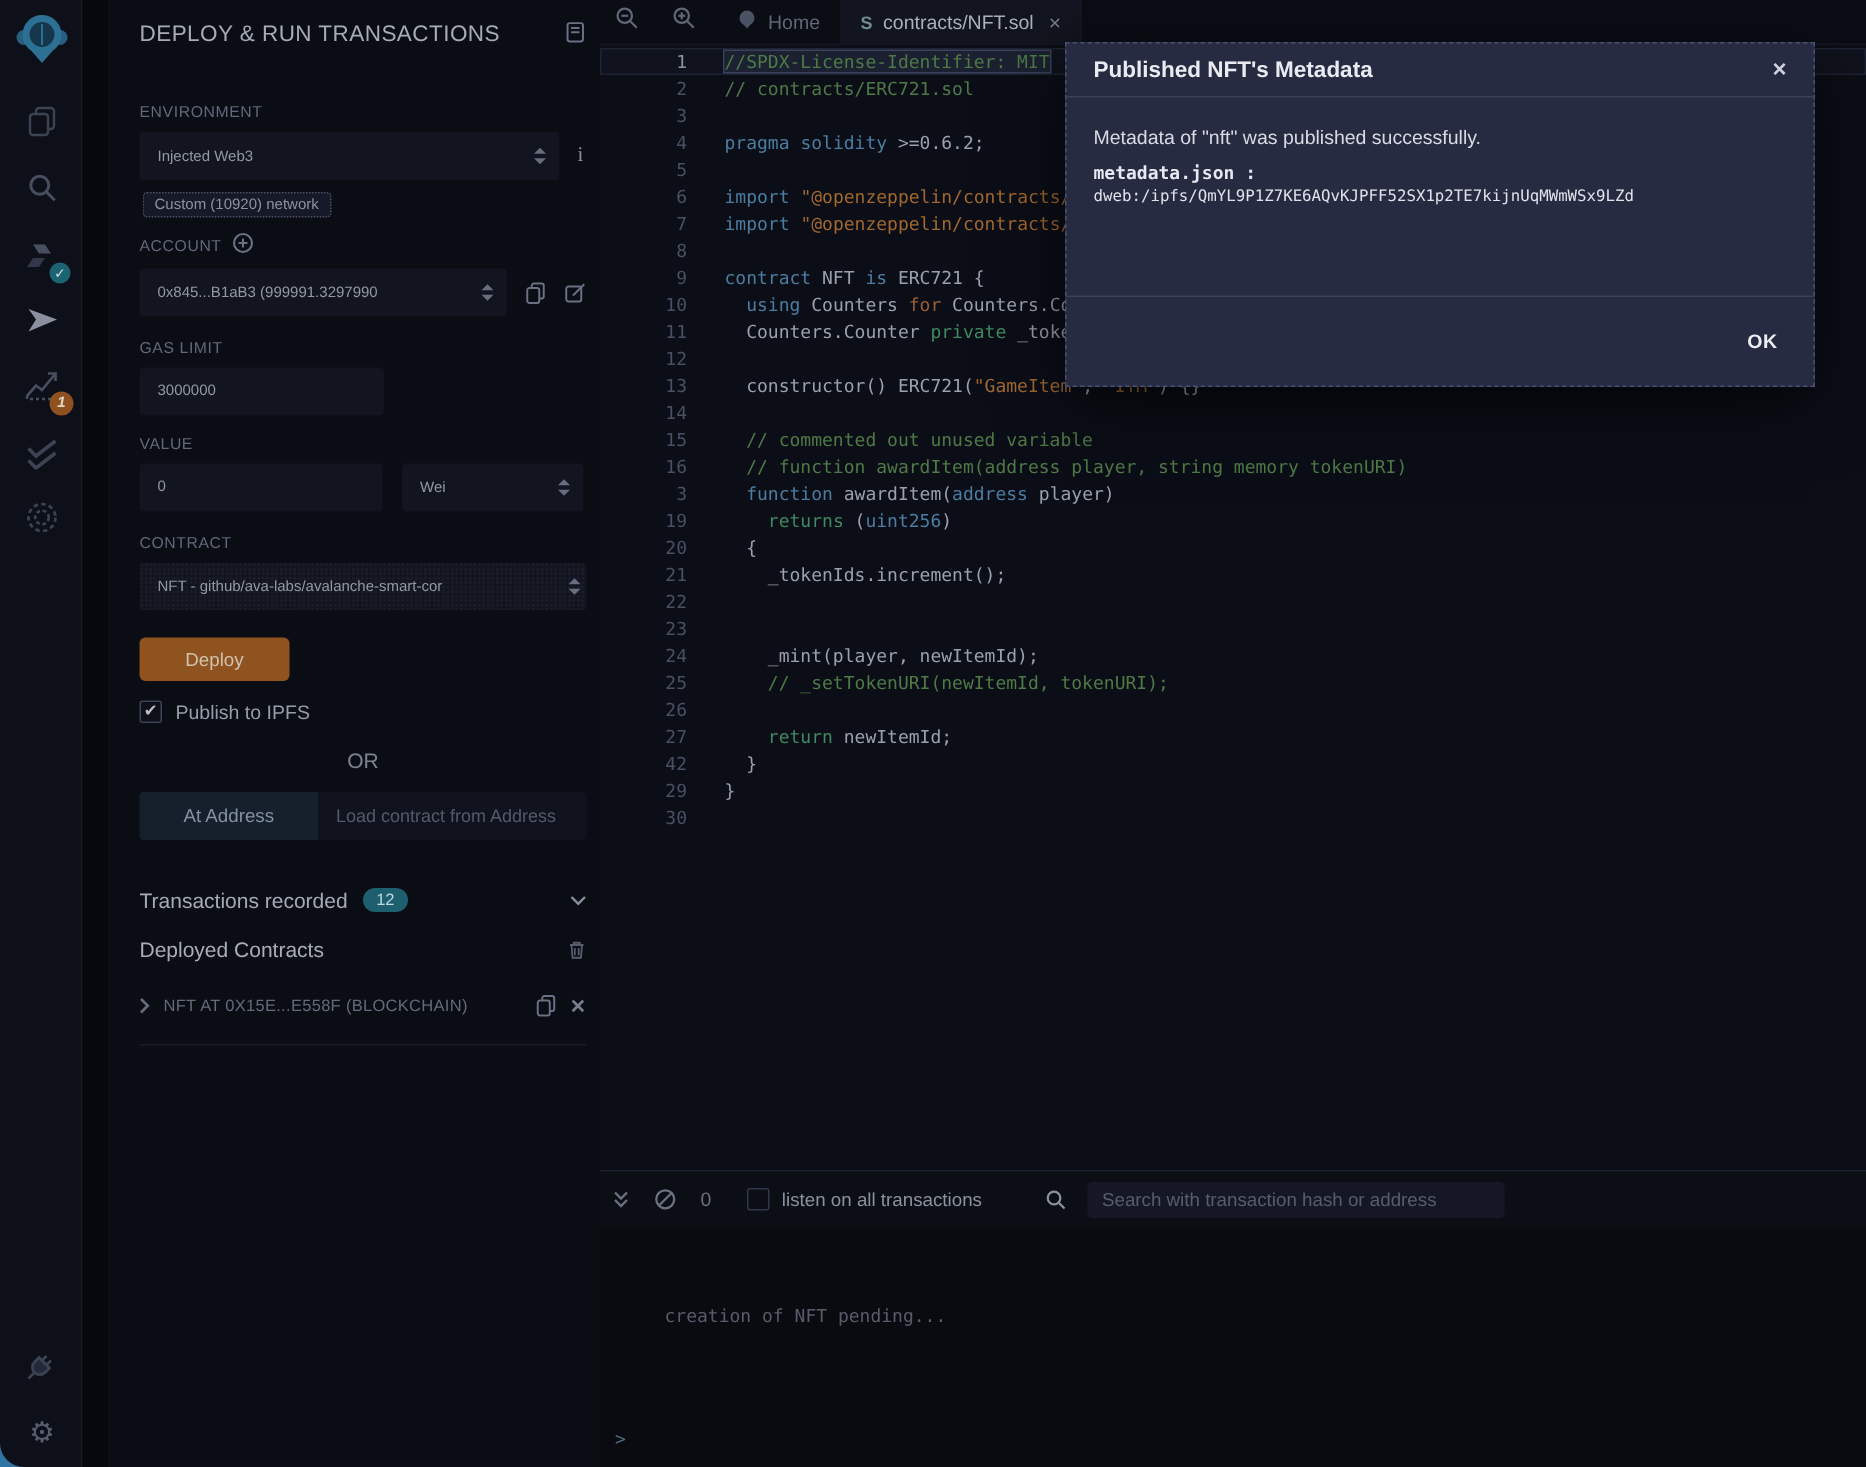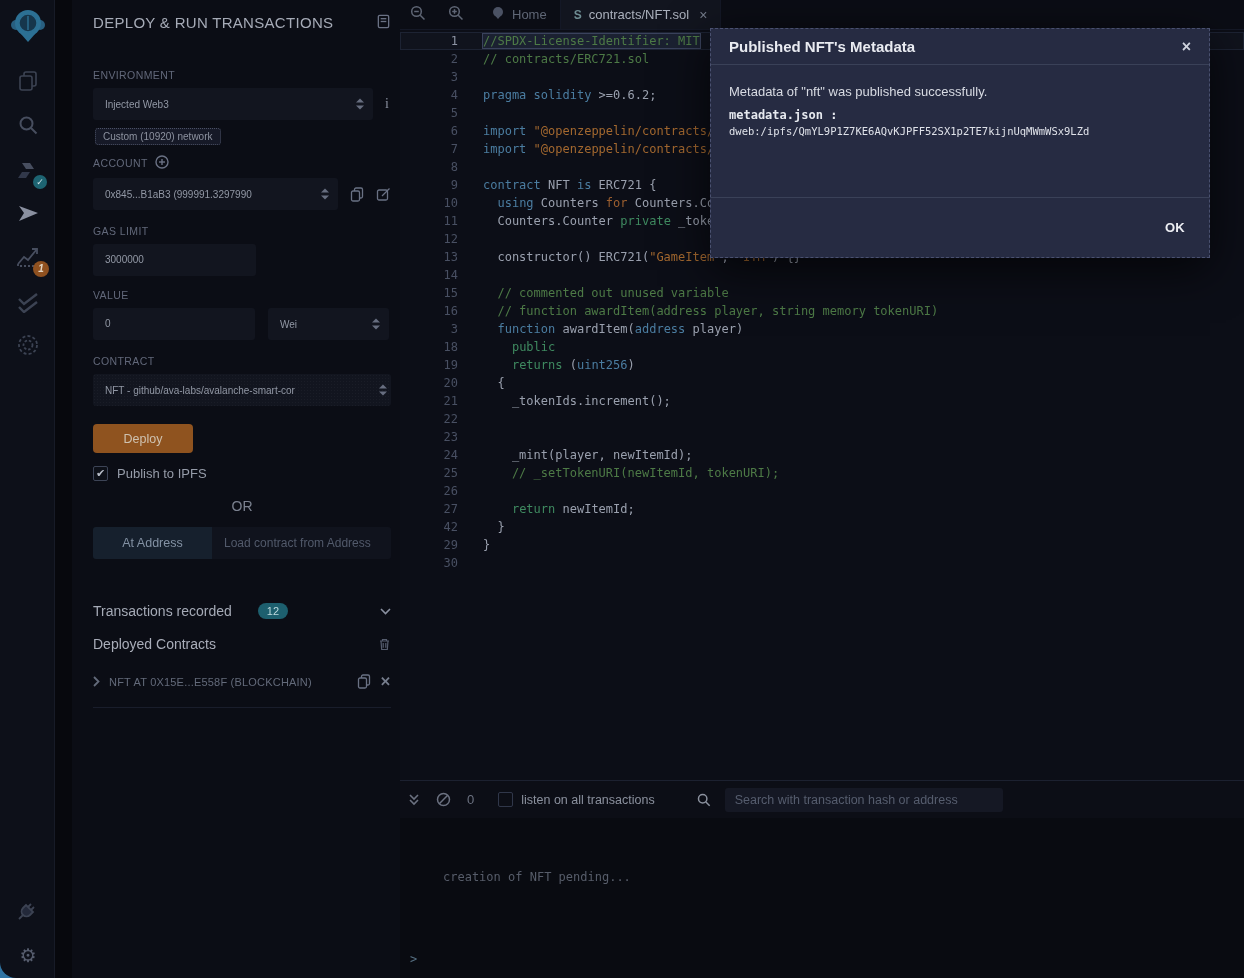--- a/index.html
+++ b/index.html
@@ -49,21 +49,21 @@
   .chk { width:15px; height:15px; border:1px solid #3d4456; border-radius:2px; background:#0d1018;
          color:#b9bec9; font-size:11px; line-height:13px; text-align:center; }
   .chk.empty { background:transparent; border-color:#30374a; color:transparent; }
   .or { margin-top:17px; text-align:center; font-size:14px; color:#7c8290; }
   .ataddr-btn { width:123px; height:32px; background:#16202d; border:none; border-radius:3px 0 0 3px;
                 color:#8391a3; font-size:12.5px; font-family:"Liberation Sans",sans-serif; }
   .ataddr-input { flex:1; height:32px; background:#10131d; border:none; border-radius:0 3px 3px 0;
                   color:#9aa0ac; font-size:12px; padding:0 12px; font-family:"Liberation Sans",sans-serif; }
   .ataddr-input::placeholder { color:#525a6b; }
   .pill { background:#1d5f6e; color:#bcd9de; font-size:11px; border-radius:9px; padding:2px 9px; }
-  .tx-row { margin-top:44px; display:flex; align-items:center; gap:26px;text-align:right; }
+  .tx-row { margin-top:32px; display:flex; align-items:center; gap:10px;text-align:right; }
   .tx-label { font-size:14px; color:#a5aab6; }
   .dc-row { margin-top:17px; display:flex; align-items:center; justify-content:space-between; }
   .dc-label { font-size:14px; color:#a9adb9; }
   .nft-row { margin-top:22px; display:flex; align-items:center; gap:9px; font-size:11px;
              color:#636a7a; letter-spacing:.2px; }
   .sep { margin-top:18px; border-top:1px solid #191d2b; }
   .spacer { flex:1; }
 
   
   .main { position:absolute; left:400px; right:0; top:0; bottom:0; background:#ec4899; }
@@ -379,21 +379,20 @@
           <div class="cl"><span class="ln">8</span><span class="code"></span></div>
           <div class="cl"><span class="ln">9</span><span class="code"><span class="tk-k">contract</span><span class="tk-p"> NFT </span><span class="tk-k">is</span><span class="tk-p"> ERC721 {</span></span></div>
           <div class="cl"><span class="ln">10</span><span class="code"><span class="tk-p">  </span><span class="tk-k">using</span><span class="tk-p"> Counters </span><span class="tk-o">for</span><span class="tk-p"> Counters.Co</span></span></div>
           <div class="cl"><span class="ln">11</span><span class="code"><span class="tk-p">  Counters.Counter </span><span class="tk-g">private</span><span class="tk-p"> _toke</span></span></div>
           <div class="cl"><span class="ln">12</span><span class="code"></span></div>
           <div class="cl"><span class="ln">13</span><span class="code"><span class="tk-p">  constructor() ERC721(</span><span class="tk-s">"GameItem"</span><span class="tk-p">, </span><span class="tk-s">"ITM"</span><span class="tk-p">) {}</span></span></div>
           <div class="cl"><span class="ln">14</span><span class="code"></span></div>
           <div class="cl"><span class="ln">15</span><span class="code"><span class="tk-c">  // commented out unused variable</span></span></div>
           <div class="cl"><span class="ln">16</span><span class="code"><span class="tk-c">  // function awardItem(address player, string memory tokenURI)</span></span></div>
           <div class="cl"><span class="ln">3</span><span class="code"><span class="tk-p">  </span><span class="tk-k">function</span><span class="tk-p"> awardItem(</span><span class="tk-k">address</span><span class="tk-p"> player)</span></span></div>
-          <div class="cl"><span class="ln">18</span><span class="code"><span class="tk-p">    </span><span class="tk-g">public</span></span></div>
           <div class="cl"><span class="ln">19</span><span class="code"><span class="tk-p">    </span><span class="tk-g">returns</span><span class="tk-p"> (</span><span class="tk-k">uint256</span><span class="tk-p">)</span></span></div>
           <div class="cl"><span class="ln">20</span><span class="code"><span class="tk-p">  {</span></span></div>
           <div class="cl"><span class="ln">21</span><span class="code"><span class="tk-p">    _tokenIds.increment();</span></span></div>
           <div class="cl"><span class="ln">22</span><span class="code"></span></div>
           <div class="cl"><span class="ln">23</span></div>
           <div class="cl"><span class="ln">24</span><span class="code"><span class="tk-p">    _mint(player, newItemId);</span></span></div>
           <div class="cl"><span class="ln">25</span><span class="code"><span class="tk-c">    // _setTokenURI(newItemId, tokenURI);</span></span></div>
           <div class="cl"><span class="ln">26</span><span class="code"></span></div>
           <div class="cl"><span class="ln">27</span><span class="code"><span class="tk-p">    </span><span class="tk-g">return</span><span class="tk-p"> newItemId;</span></span></div>
           <div class="cl"><span class="ln">42</span><span class="code"><span class="tk-p">  }</span></span></div>

